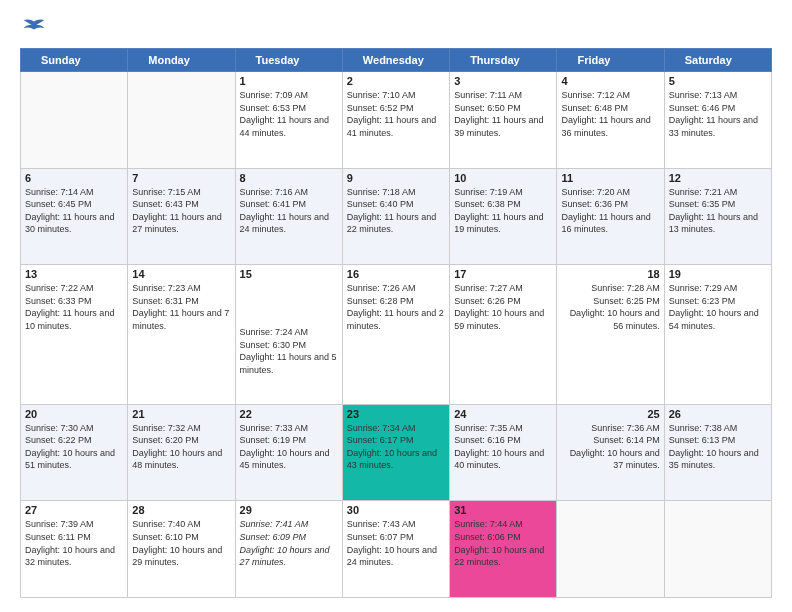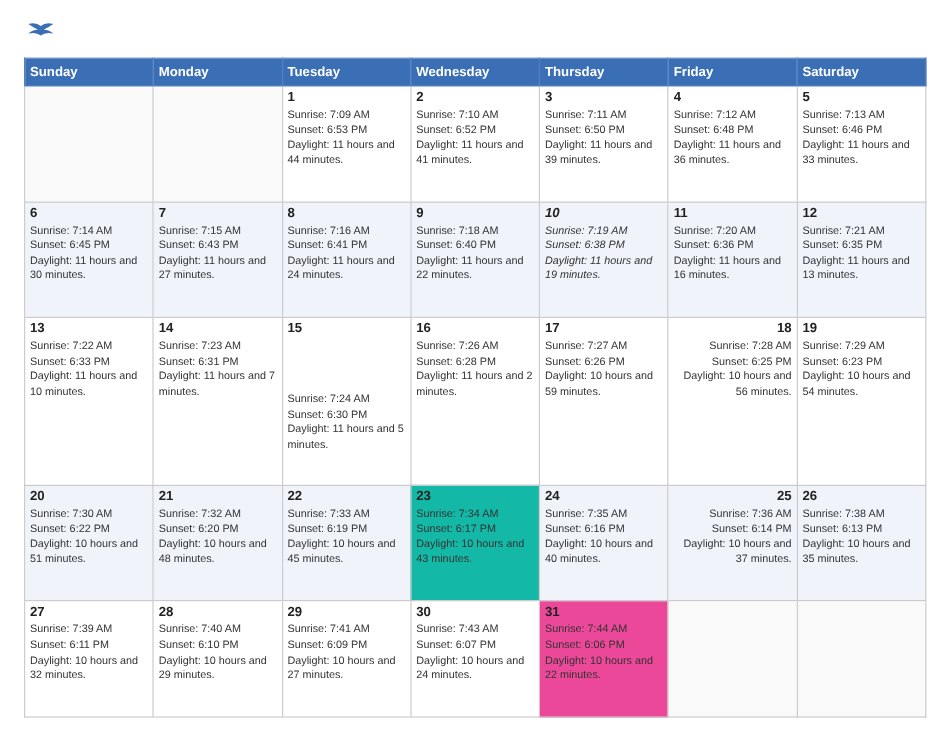--- a/index.html
+++ b/index.html
@@ -66,21 +66,21 @@
       border: 1px solid #ccc;
       border-collapse: collapse;
       width: 100%;
       table-layout: fixed;
     }
     .calendar th {
       background-color: #3a6eb5;
       color: white;
       font-size: 11px;
       font-weight: bold;
-      padding: 5px 4px;
+      padding: 5px 20px;
       text-align: left;
       border: 1px solid #5580c0;
     }
     .calendar td {
       vertical-align: top;
       border: 1px solid #ccc;
       padding: 3px 4px;
       font-size: 9.5px;
       color: #222;
       background: #fff;
@@ -193,21 +193,21 @@
             <div class="day-info" style="white-space: pre-line;">Sunrise: 7:16 AM
 Sunset: 6:41 PM
 Daylight: 11 hours and 24 minutes.</div>
           </td>
           <td style="background: rgb(240, 244, 250);">
             <span class="day-number">9</span>
             <div class="day-info" style="white-space: pre-line;">Sunrise: 7:18 AM
 Sunset: 6:40 PM
 Daylight: 11 hours and 22 minutes.</div>
           </td>
-          <td style="background: rgb(240, 244, 250); font-style: italic;">
+          <td style="background: rgb(240, 244, 250);">
             <span class="day-number">10</span>
             <div class="day-info" style="white-space: pre-line;">Sunrise: 7:19 AM
 Sunset: 6:38 PM
 Daylight: 11 hours and 19 minutes.</div>
           </td>
           <td style="background: rgb(240, 244, 250);">
             <span class="day-number">11</span>
             <div class="day-info" style="white-space: pre-line;">Sunrise: 7:20 AM
 Sunset: 6:36 PM
 Daylight: 11 hours and 16 minutes.</div>
@@ -315,21 +315,21 @@
 Daylight: 10 hours and 32 minutes.</div>
           </td>
           <td style="background: rgb(255, 255, 255);">
             <span class="day-number">28</span>
             <div class="day-info" style="white-space: pre-line;">Sunrise: 7:40 AM
 Sunset: 6:10 PM
 Daylight: 10 hours and 29 minutes.</div>
           </td>
           <td style="background: rgb(255, 255, 255);">
             <span class="day-number">29</span>
-            <div class="day-info" style="white-space: pre-line;">Sunrise: 7:41 AM
+            <div class="day-info" style="white-space: pre-line; font-style: italic;">Sunrise: 7:41 AM
 Sunset: 6:09 PM
 Daylight: 10 hours and 27 minutes.</div>
           </td>
           <td style="background: rgb(255, 255, 255);">
             <span class="day-number">30</span>
             <div class="day-info" style="white-space: pre-line;">Sunrise: 7:43 AM
 Sunset: 6:07 PM
 Daylight: 10 hours and 24 minutes.</div>
           </td>
           <td style="background: #ec4899;">

